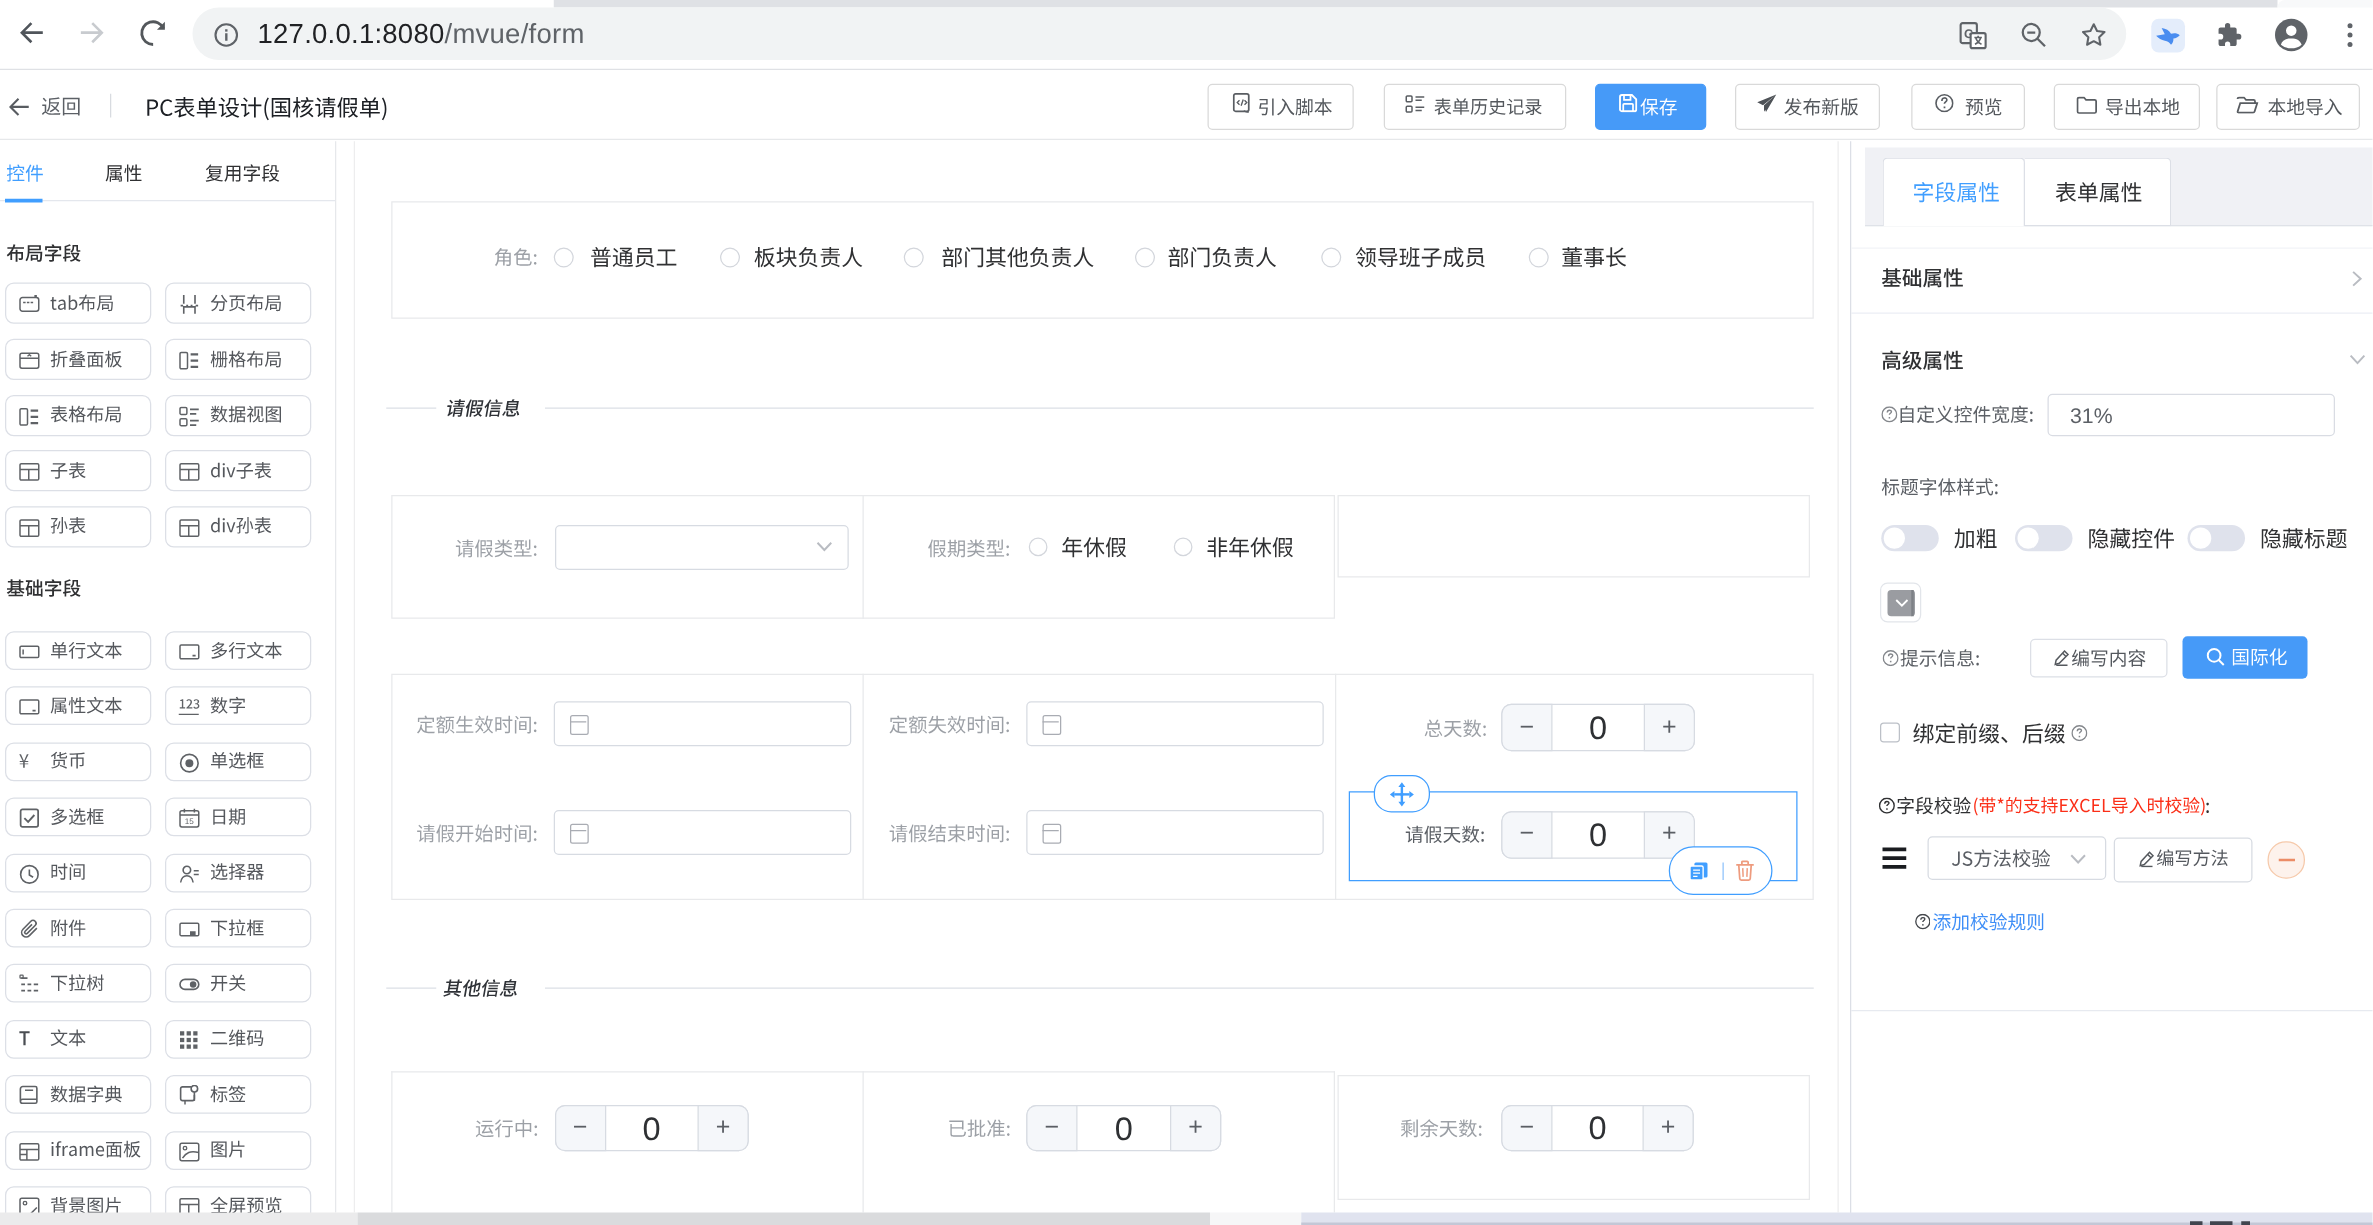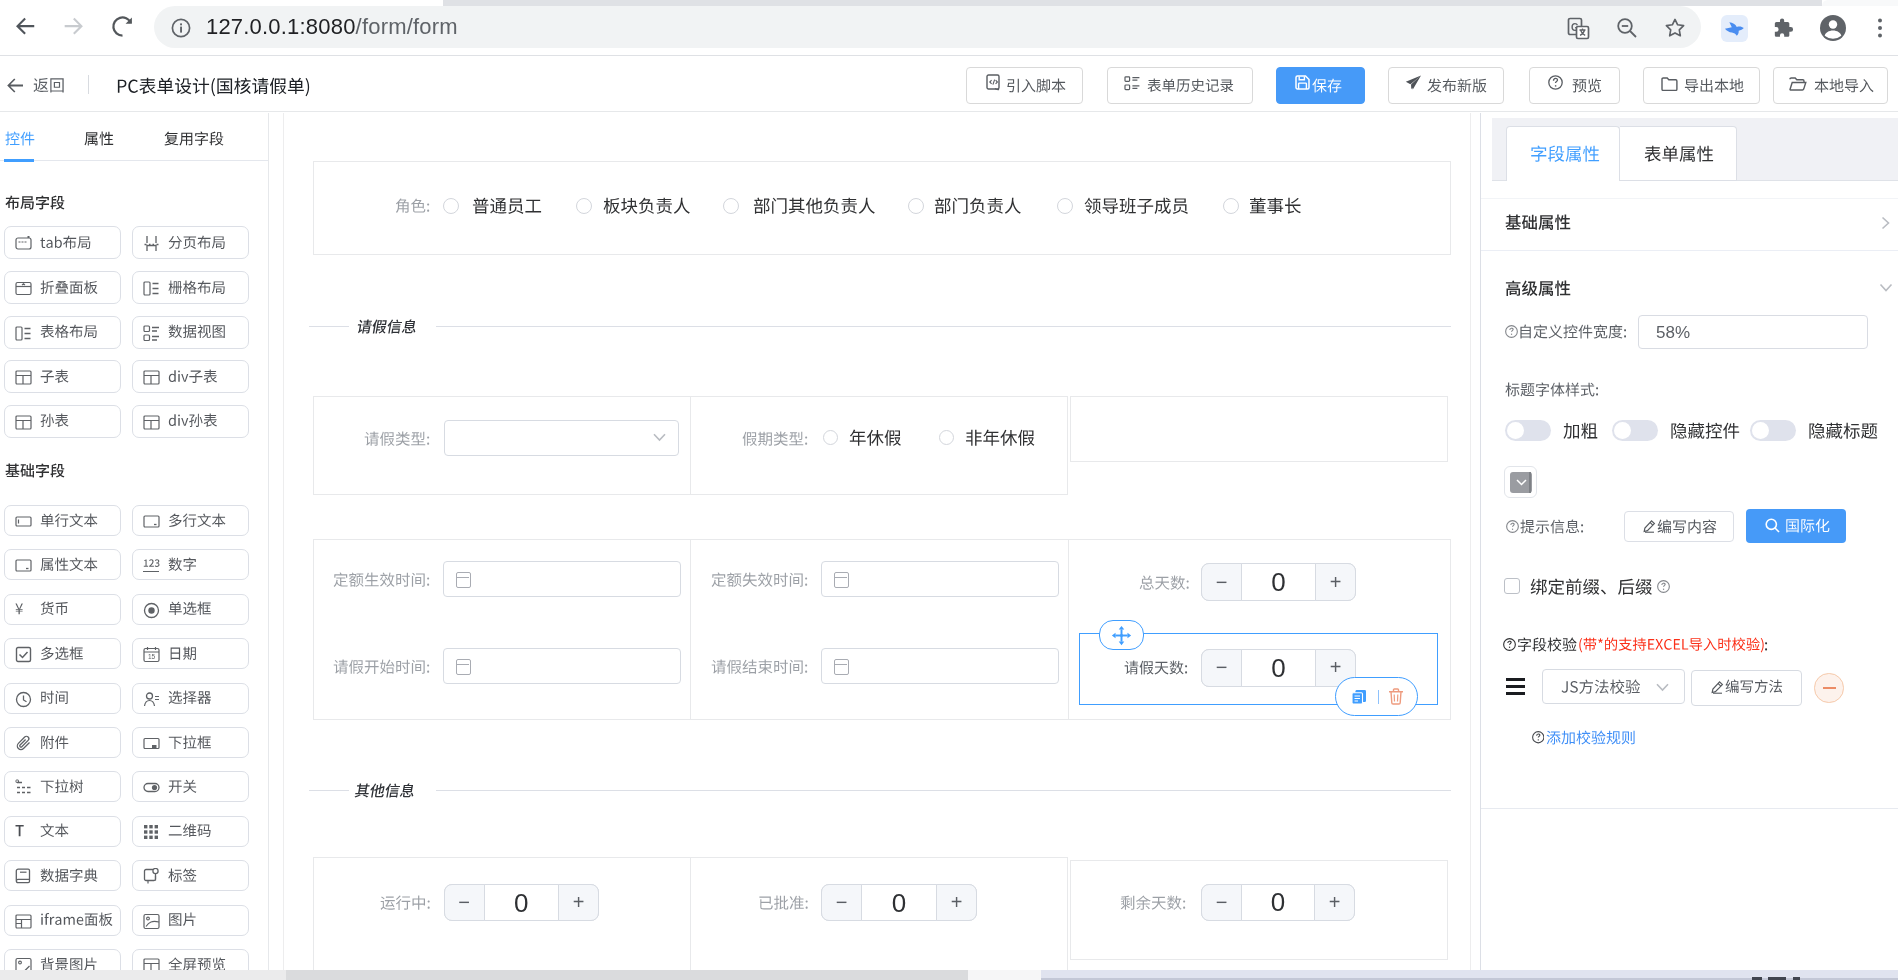--- a/index.html
+++ b/index.html
@@ -36,21 +36,21 @@
       <path d="M12 21.5a9.5 9.5 0 1 1 8.6-13.5" fill="none" stroke="#53575b" stroke-width="2.4"></path>
       <path d="M21.8 2.5v6.6h-6.6z" fill="#53575b"></path>
     </svg>
 
   <div class="a" style="left:154px;top:6px;width:1547px;height:42px;border-radius:21px;background:#f1f3f4"></div>
   <svg class="a" style="left:171px;top:18px" width="20" height="20" viewBox="0 0 20 20">
       <circle cx="10" cy="10" r="8.6" fill="none" stroke="#5f6368" stroke-width="1.7"></circle>
       <rect x="9.1" y="8.6" width="1.9" height="6" fill="#5f6368"></rect>
       <rect x="9.1" y="5.4" width="1.9" height="1.9" fill="#5f6368"></rect>
     </svg>
-  <div class="t" style="left:206px;top:14px;font-size:22px;letter-spacing:0.2px;color:#202124">127.0.0.1:8080<span style="color:#5f6368">/form/form</span></div>
+  <div class="t" style="left:206px;top:14px;font-size:22px;letter-spacing:0.2px;color:#202124">127.0.0.1:8080<span style="color:#5f6368">/mvue/form</span></div>
 
   <svg class="a" style="left:1567px;top:17px" width="23" height="23" viewBox="0 0 23 23">
     <rect x="1.5" y="1.5" width="13" height="16" rx="1.6" fill="none" stroke="#5f6368" stroke-width="1.7"></rect>
     <text x="8" y="13.5" font-size="10" font-weight="bold" fill="#5f6368" text-anchor="middle" font-family="Liberation Sans">G</text>
     <rect x="9.5" y="9.5" width="12" height="12" rx="1.4" fill="#fff" stroke="#5f6368" stroke-width="1.7"></rect>
     <path d="M12.5 13h6M15.5 11.6v1.6M17.6 13c-.6 2.2-2.4 4.3-4.6 5.4M13.6 13.2c.7 2.2 2.3 4.2 4.6 5.2" stroke="#5f6368" stroke-width="1.3" fill="none"></path>
   </svg>
 
   <svg class="a" style="left:1616px;top:17px" width="22" height="22" viewBox="0 0 22 22">
       <circle cx="9" cy="9" r="6.8" fill="none" stroke="#5f6368" stroke-width="1.8"></circle>
@@ -1006,21 +1006,21 @@
     <rect x="6.4" y="9.3" width="1.3" height="1.3" fill="#84878c"></rect>
   </svg>
 <div class="t" style="left:1518px;top:324px">
     <svg width="110" height="15.8" viewBox="0 -13.2 110 15.8" style="display:block;overflow:visible">
       <g>
         <path d="M3.6 -6.2H11.6V-4H3.6ZM3.6 -7.2V-9.5H11.6V-7.2ZM3.6 -2.9H11.6V-0.7H3.6ZM6.8 -12.6C6.7 -12 6.5 -11.2 6.2 -10.5H2.4V1.2H3.6V0.4H11.6V1.1H12.8V-10.5H7.4C7.6 -11.1 7.9 -11.8 8.1 -12.4Z M18.4 -5.7C18 -3 17.2 -0.8 15.5 0.5C15.8 0.7 16.3 1 16.5 1.2C17.5 0.4 18.2 -0.8 18.7 -2.2C20.1 0.4 22.3 1 25.5 1H29C29 0.6 29.2 0.1 29.4 -0.2C28.7 -0.2 26.1 -0.2 25.5 -0.2C24.6 -0.2 23.8 -0.2 23.1 -0.3V-3.4H27.5V-4.4H23.1V-6.9H26.9V-8H18.2V-6.9H21.9V-0.7C20.7 -1.1 19.7 -2 19.1 -3.6C19.3 -4.2 19.4 -4.9 19.5 -5.5ZM21.4 -12.4C21.6 -11.9 21.9 -11.4 22.1 -10.9H16.2V-7.6H17.3V-9.8H27.6V-7.6H28.8V-10.9H23.4C23.2 -11.4 22.8 -12.2 22.5 -12.7Z M36.2 -12.3C36.7 -11.2 37.4 -9.6 37.7 -8.6L38.7 -9.1C38.4 -10 37.7 -11.5 37.2 -12.7ZM41.9 -11.5C41 -8.6 39.6 -6.1 37.5 -4C35.7 -5.9 34.2 -8.3 33.2 -10.9L32.2 -10.5C33.3 -7.7 34.8 -5.2 36.7 -3.2C35.1 -1.8 33 -0.6 30.5 0.2C30.8 0.5 31 0.9 31.2 1.2C33.7 0.3 35.8 -0.9 37.5 -2.4C39.2 -0.8 41.3 0.4 43.6 1.2C43.8 0.9 44.2 0.4 44.4 0.2C42.1 -0.5 40.1 -1.7 38.4 -3.2C40.5 -5.4 42 -8.1 43 -11.1Z M55.4 -8.3C56.4 -7.4 57.6 -6.2 58.3 -5.5L59 -6.3C58.3 -6.9 57.1 -8.1 56.1 -8.9ZM53.4 -8.9C52.7 -7.9 51.6 -6.9 50.5 -6.2C50.8 -6 51.1 -5.6 51.3 -5.4C52.3 -6.1 53.6 -7.4 54.4 -8.5ZM47.5 -12.6V-9.7H45.6V-8.6H47.5V-5C46.7 -4.8 46 -4.6 45.5 -4.4L45.7 -3.3L47.5 -3.9V-0.2C47.5 -0 47.4 0 47.2 0C47 0 46.4 0 45.8 0C45.9 0.3 46.1 0.8 46.1 1.1C47.1 1.1 47.7 1 48 0.9C48.4 0.7 48.5 0.4 48.5 -0.2V-4.3L50.1 -4.9L50 -5.9L48.5 -5.4V-8.6H50.1V-9.7H48.5V-12.6ZM50 -0.3V0.7H59.5V-0.3H55.3V-4.1H58.4V-5.1H51.2V-4.1H54.2V-0.3ZM53.8 -12.3C54 -11.9 54.3 -11.3 54.5 -10.8H50.5V-8.2H51.5V-9.8H58.2V-8.3H59.3V-10.8H55.7C55.5 -11.3 55.2 -12 54.9 -12.6Z M64.8 -5.1V-4H69.1V1.2H70.2V-4H74.3V-5.1H70.2V-8.4H73.6V-9.5H70.2V-12.4H69.1V-9.5H67C67.2 -10.2 67.4 -10.9 67.6 -11.6L66.5 -11.8C66.1 -9.9 65.5 -7.9 64.6 -6.7C64.9 -6.6 65.4 -6.3 65.6 -6.1C66 -6.8 66.4 -7.6 66.7 -8.4H69.1V-5.1ZM64 -12.5C63.2 -10.3 61.9 -8 60.5 -6.6C60.7 -6.3 61 -5.7 61.1 -5.4C61.6 -6 62.1 -6.6 62.5 -7.2V1.2H63.6V-9C64.2 -10 64.7 -11.1 65.1 -12.2Z M82.8 -2.9V-0.4C82.8 0.7 83.2 1 84.8 1C85.1 1 87.2 1 87.6 1C88.9 1 89.3 0.5 89.4 -1.8C89.1 -1.9 88.7 -2 88.4 -2.2C88.3 -0.3 88.2 0 87.5 0C87 0 85.2 0 84.9 0C84.1 0 84 -0 84 -0.4V-2.9ZM81.6 -4.7V-3.6C81.6 -2.3 81.2 -0.7 75.6 0.5C75.9 0.7 76.2 1.2 76.4 1.4C82.2 0.1 82.8 -1.9 82.8 -3.5V-4.7ZM78 -6.3V-1.5H79.1V-5.3H85.8V-1.6H87V-6.3ZM81.5 -12.4C81.7 -12.1 81.9 -11.6 82 -11.3H76.1V-8.5H77.2V-10.3H87.8V-8.5H88.9V-11.3H83.4C83.2 -11.7 82.9 -12.3 82.7 -12.8ZM84 -9.8V-8.8H81.1V-9.8H79.9V-8.8H77.6V-7.9H79.9V-6.8H81.1V-7.9H84V-6.8H85.1V-7.9H87.4V-8.8H85.1V-9.8Z M95.8 -9.7V-8.4H93.4V-7.4H95.8V-4.9H101.6V-7.4H104.1V-8.4H101.6V-9.7H100.5V-8.4H96.9V-9.7ZM100.5 -7.4V-5.8H96.9V-7.4ZM101.4 -3C100.7 -2.3 99.8 -1.6 98.7 -1.2C97.6 -1.7 96.8 -2.3 96.1 -3ZM93.6 -4V-3H95.5L95 -2.8C95.6 -2 96.5 -1.3 97.5 -0.7C96 -0.3 94.5 0 92.9 0.1C93 0.4 93.3 0.8 93.3 1.1C95.2 0.9 97 0.5 98.6 -0.1C100.1 0.6 101.9 1 103.8 1.2C103.9 0.9 104.2 0.5 104.4 0.2C102.8 0.1 101.2 -0.2 99.9 -0.7C101.2 -1.4 102.3 -2.4 103 -3.6L102.3 -4L102.1 -4ZM97.1 -12.4C97.3 -12 97.5 -11.5 97.7 -11.1H91.9V-7C91.9 -4.8 91.8 -1.6 90.6 0.7C90.8 0.8 91.3 1 91.6 1.2C92.8 -1.2 93 -4.6 93 -7V-10H104.2V-11.1H99C98.8 -11.6 98.5 -12.2 98.2 -12.7Z M107.1 -5.8C107.6 -5.8 108.1 -6.3 108.1 -6.9C108.1 -7.5 107.6 -7.9 107.1 -7.9C106.5 -7.9 106.1 -7.5 106.1 -6.9C106.1 -6.3 106.5 -5.8 107.1 -5.8ZM107.1 0.2C107.6 0.2 108.1 -0.2 108.1 -0.8C108.1 -1.5 107.6 -1.9 107.1 -1.9C106.5 -1.9 106.1 -1.5 106.1 -0.8C106.1 -0.2 106.5 0.2 107.1 0.2Z" fill="#5c6066"></path>
       </g>
     </svg>
   </div>
 <div class="box" style="left:1638px;top:315px;width:230px;height:34px;border-color:#d9dce3"></div>
-<div class="t" style="left:1656px;top:323px;font-size:17px;color:#5c6066">58%</div>
+<div class="t" style="left:1656px;top:323px;font-size:17px;color:#5c6066">31%</div>
 
 <div class="t" style="left:1505px;top:382px">
     <svg width="95" height="15.8" viewBox="0 -13.2 95 15.8" style="display:block;overflow:visible">
       <g>
         <path d="M7 -11.5V-10.4H13.5V-11.5ZM11.7 -4.9C12.4 -3.4 13.1 -1.4 13.3 -0.2L14.4 -0.6C14.1 -1.8 13.4 -3.7 12.6 -5.2ZM7.4 -5.1C7 -3.5 6.3 -1.9 5.5 -0.9C5.7 -0.7 6.2 -0.4 6.4 -0.3C7.2 -1.4 7.9 -3.2 8.4 -4.9ZM6.3 -7.9V-6.8H9.5V-0.3C9.5 -0.1 9.5 -0 9.3 0C9.1 0 8.4 0 7.6 -0C7.7 0.3 7.9 0.8 7.9 1.1C9 1.1 9.7 1.1 10.1 0.9C10.5 0.7 10.7 0.4 10.7 -0.3V-6.8H14.3V-7.9ZM3 -12.6V-9.4H0.7V-8.4H2.8C2.3 -6.5 1.3 -4.3 0.4 -3.2C0.6 -2.9 0.9 -2.5 1 -2.2C1.7 -3.1 2.5 -4.7 3 -6.3V1.2H4.2V-6.7C4.7 -5.9 5.3 -5 5.5 -4.5L6.2 -5.4C5.9 -5.8 4.6 -7.5 4.2 -8V-8.4H6.1V-9.4H4.2V-12.6Z M17.6 -9.2H20.7V-8.1H17.6ZM17.6 -11.1H20.7V-10H17.6ZM16.6 -12V-7.3H21.8V-12ZM25.4 -7.9C25.3 -4.1 25 -2.1 21.9 -1.2C22.1 -1 22.3 -0.6 22.4 -0.4C25.8 -1.5 26.3 -3.7 26.4 -7.9ZM25.9 -2.8C26.9 -2.1 28 -1.1 28.6 -0.5L29.3 -1.2C28.7 -1.8 27.5 -2.7 26.6 -3.4ZM16.9 -4.5C16.8 -2.4 16.5 -0.6 15.5 0.6C15.7 0.7 16.2 1 16.3 1.2C16.9 0.4 17.2 -0.4 17.5 -1.5C18.8 0.5 21 0.9 24.2 0.9H29C29.1 0.6 29.3 0.1 29.4 -0.1C28.6 -0.1 24.9 -0.1 24.2 -0.1C22.4 -0.1 20.9 -0.2 19.8 -0.6V-2.8H22.2V-3.7H19.8V-5.3H22.5V-6.1H15.7V-5.3H18.8V-1.2C18.3 -1.6 18 -2 17.7 -2.6C17.7 -3.2 17.8 -3.8 17.8 -4.5ZM23.1 -9.5V-3.2H24V-8.7H27.6V-3.3H28.6V-9.5H25.8C26 -10 26.2 -10.5 26.4 -11H29.3V-11.9H22.5V-11H25.2C25.1 -10.5 24.9 -10 24.8 -9.5Z M36.9 -5.4V-4.5H31V-3.4H36.9V-0.2C36.9 0 36.8 0.1 36.6 0.1C36.3 0.1 35.3 0.1 34.3 0.1C34.5 0.4 34.7 0.9 34.8 1.2C36.1 1.2 36.9 1.2 37.4 1C37.9 0.8 38.1 0.5 38.1 -0.2V-3.4H44V-4.5H38.1V-5.1C39.4 -5.8 40.8 -6.8 41.7 -7.7L40.9 -8.3L40.7 -8.3H33.5V-7.2H39.5C38.8 -6.5 37.8 -5.9 36.9 -5.4ZM36.4 -12.4C36.6 -12 36.9 -11.5 37.1 -11H31.2V-7.9H32.3V-10H42.6V-7.9H43.8V-11H38.4C38.2 -11.5 37.8 -12.2 37.5 -12.7Z M48.8 -12.5C48 -10.3 46.8 -8 45.5 -6.6C45.7 -6.3 46 -5.7 46.1 -5.4C46.6 -6 47 -6.5 47.4 -7.2V1.2H48.5V-9.1C49 -10.1 49.4 -11.2 49.8 -12.2ZM51.2 -2.6V-1.6H53.7V1.1H54.8V-1.6H57.2V-2.6H54.8V-7.8C55.7 -5.2 57.2 -2.7 58.7 -1.3C59 -1.6 59.3 -1.9 59.6 -2.1C58 -3.4 56.4 -6 55.5 -8.5H59.3V-9.6H54.8V-12.6H53.7V-9.6H49.5V-8.5H53C52.1 -5.9 50.5 -3.4 48.9 -2.1C49.1 -1.9 49.5 -1.5 49.7 -1.2C51.3 -2.7 52.8 -5.1 53.7 -7.8V-2.6Z M66.6 -12.2C67.1 -11.4 67.7 -10.4 67.9 -9.7L68.9 -10.2C68.7 -10.8 68.1 -11.8 67.6 -12.5ZM72.3 -12.6C72 -11.8 71.4 -10.6 70.9 -9.7H66V-8.7H69.4V-6.6H66.5V-5.6H69.4V-3.5H65.4V-2.4H69.4V1.2H70.5V-2.4H74.2V-3.5H70.5V-5.6H73.4V-6.6H70.5V-8.7H73.9V-9.7H72.1C72.6 -10.5 73 -11.4 73.5 -12.3ZM62.7 -12.6V-9.7H60.8V-8.7H62.7C62.3 -6.6 61.4 -4.2 60.5 -3C60.7 -2.7 60.9 -2.2 61.1 -1.9C61.7 -2.8 62.3 -4.2 62.7 -5.7V1.2H63.8V-6.6C64.2 -5.8 64.7 -5 64.9 -4.5L65.6 -5.3C65.3 -5.7 64.2 -7.5 63.8 -8V-8.7H65.4V-9.7H63.8V-12.6Z M85.6 -11.9C86.4 -11.3 87.3 -10.5 87.8 -10L88.6 -10.7C88.1 -11.2 87.2 -12 86.4 -12.5ZM83.5 -12.5C83.5 -11.6 83.5 -10.7 83.5 -9.8H75.8V-8.7H83.6C84 -3.1 85.3 1.2 87.7 1.2C88.9 1.2 89.3 0.5 89.5 -2.2C89.2 -2.3 88.8 -2.5 88.5 -2.8C88.4 -0.8 88.2 0.1 87.8 0.1C86.3 0.1 85.2 -3.6 84.8 -8.7H89.2V-9.8H84.7C84.7 -10.7 84.7 -11.6 84.7 -12.5ZM75.9 -0.4 76.2 0.8C78.2 0.3 80.9 -0.3 83.5 -0.9L83.4 -1.9L80.2 -1.2V-5.4H83V-6.5H76.3V-5.4H79V-1Z M92.1 -5.8C92.6 -5.8 93.1 -6.3 93.1 -6.9C93.1 -7.5 92.6 -7.9 92.1 -7.9C91.5 -7.9 91.1 -7.5 91.1 -6.9C91.1 -6.3 91.5 -5.8 92.1 -5.8ZM92.1 0.2C92.6 0.2 93.1 -0.2 93.1 -0.8C93.1 -1.5 92.6 -1.9 92.1 -1.9C91.5 -1.9 91.1 -1.5 91.1 -0.8C91.1 -0.2 91.5 0.2 92.1 0.2Z" fill="#5c6066"></path>
       </g>
     </svg>
   </div>
 
 <div class="sw" style="left:1505px;top:420px"></div>

